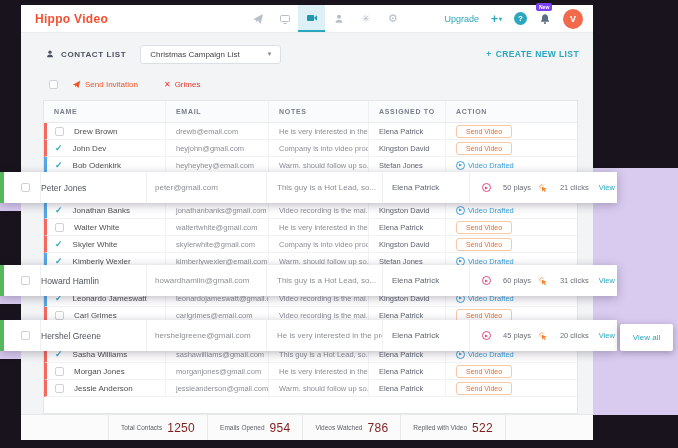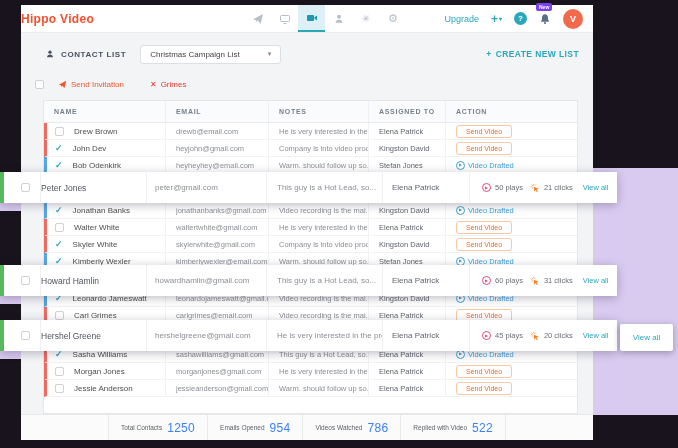--- a/index.html
+++ b/index.html
@@ -11,21 +11,21 @@
   .lavender{position:absolute;background:#d9cbf0;z-index:1;}
   #lav-right{left:593px;top:168px;width:85px;height:247px;}
   .lav-strip{left:0;width:66px;height:8px;}
 
   
   #app{position:absolute;left:21px;top:5px;width:572px;height:435px;background:#f2f4f6;z-index:2;}
 
   
   #appbar{position:absolute;left:0;top:0;right:0;height:28px;background:#fff;
           border-bottom:1px solid #ececf0;display:flex;align-items:center;}
-  .logo{color:#f4502f;font-weight:bold;font-size:12px;letter-spacing:.3px;white-space:nowrap;}
+  .logo{color:#f4502f;font-weight:bold;font-size:12px;margin-left:14px;letter-spacing:.3px;white-space:nowrap;}
   .nav{display:flex;align-items:stretch;height:100%;margin-left:auto;margin-right:38px;}
   .nav-item{width:27px;display:flex;align-items:center;justify-content:center;color:#b7bfc9;font-size:10px;cursor:pointer;}
   .nav-item.active{background:#dcf0f5;border-bottom:2px solid #2aa7bd;}
   .acct{display:flex;align-items:center;gap:12px;margin-right:10px;}
   .upgrade{color:#2aa7bd;font-size:9px;cursor:pointer;}
   .plusdd{color:#2aa7bd;font-weight:bold;font-size:12px;display:flex;align-items:center;gap:1px;cursor:pointer;}
   .plusdd .caret{font-size:6px;color:#2aa7bd;}
   .help{width:13px;height:13px;border-radius:50%;background:#2aa7bd;color:#fff;font-size:8px;font-weight:bold;
         display:flex;align-items:center;justify-content:center;cursor:pointer;}
   .bell-wrap{position:relative;display:flex;align-items:center;cursor:pointer;}
@@ -37,21 +37,21 @@
   
   #listbar{position:absolute;left:0;top:35px;right:0;height:28px;display:flex;align-items:center;padding:0 14px 0 24px;}
   .cl-label{font-size:8px;color:#4a5160;font-weight:bold;letter-spacing:.6px;margin-left:6px;}
   .dropdown{margin-left:14px;background:#fff;border:1px solid #dbe0e6;border-radius:3px;font-size:8px;color:#444;
             padding:4px 9px;display:flex;align-items:center;gap:28px;cursor:pointer;}
   .dropdown .caret{color:#888;font-size:7px;}
   .create-new{margin-left:auto;color:#2aa7bd;font-size:8.5px;font-weight:bold;letter-spacing:.4px;
               display:flex;align-items:center;gap:4px;cursor:pointer;}
 
   
-  #toolbar{position:absolute;left:0;top:70px;right:0;height:18px;display:flex;align-items:center;padding-left:14px;}
+  #toolbar{position:absolute;left:0;top:70px;right:0;height:18px;display:flex;align-items:center;padding-left:28px;}
   .cb{width:9px;height:9px;border:1px solid #ccd2d8;border-radius:2px;background:#fff;flex:0 0 auto;}
   .cb.checked{border:none;background:none;width:auto;height:auto;color:#2fa8c0;font-size:9px;font-weight:bold;line-height:1;}
   .tool-link{display:flex;align-items:center;gap:4px;font-size:8px;cursor:pointer;}
   .send-inv{color:#f2552c;margin-left:14px;}
   .del{color:#e8352b;margin-left:26px;}
 
   
   #table{position:absolute;left:22px;top:95px;width:535px;bottom:26px;background:#fff;border:1px solid #e4e7ea;}
   #thead{height:22px;display:flex;align-items:center;background:#fafbfc;border-bottom:1px solid #e8eaed;
          color:#787f8c;font-size:7px;font-weight:bold;letter-spacing:.7px;}
@@ -75,33 +75,33 @@
   .play-o{width:9px;height:9px;border:1px solid currentColor;border-radius:50%;display:flex;align-items:center;
           justify-content:center;font-size:4px;line-height:1;flex:0 0 auto;}
   .spacer{background:#fff;}
 
   
   #footer{position:absolute;left:0;right:0;bottom:0;height:26px;background:#fbfbfc;border-top:1px solid #e7e9eb;
           display:flex;align-items:center;justify-content:center;}
   .stat{display:flex;align-items:center;gap:5px;padding:0 12px;border-left:1px solid #e7e9eb;height:100%;}
   .stat:last-child{border-right:1px solid #e7e9eb;}
   .stat-label{font-size:6.5px;color:#5a5f66;}
-  .stat-value{font-size:12px;color:#3b82f6;letter-spacing:.3px;}
+  .stat-value{font-size:12px;color:#7f1d1d;letter-spacing:.3px;}
 
   
   .ocard{position:absolute;left:0;width:617px;height:31px;background:#fff;border-left:4px solid #56b85c;
          box-shadow:0 2px 9px rgba(35,25,55,.30);display:flex;align-items:center;font-size:8px;z-index:5;}
   .oc{height:100%;display:flex;align-items:center;border-right:1px solid #eef0f2;overflow:hidden;white-space:nowrap;}
   .oc-cb{width:37px;padding-left:17px;}
   .oc-name{width:106px;color:#4f555e;font-size:8.5px;}
   .oc-email{width:120px;padding-left:8px;color:#8b8f96;}
   .oc-notes{width:116px;padding-left:10px;color:#8b8f96;}
   .oc-assigned{width:87px;padding-left:9px;color:#5f656e;}
   .oc-stats{flex:1;border-right:none;padding-left:12px;display:flex;align-items:center;gap:7px;}
-  .metric{display:flex;align-items:center;gap:4px;color:#6a6f76;font-size:7.5px;}
+  .metric{display:flex;align-items:center;gap:12px;color:#6a6f76;font-size:7.5px;}
   .play-pink{color:#e8487e;}
   .viewall{color:#2aa7bd;font-size:7.5px;margin-left:3px;cursor:pointer;}
 
   
   #float-card{position:absolute;left:620px;top:324px;width:53px;height:27px;background:#fff;border-radius:2px;
               box-shadow:0 2px 7px rgba(35,25,55,.35);display:flex;align-items:center;justify-content:center;
               color:#2aa7bd;font-size:8px;z-index:6;cursor:pointer;}
   svg{display:block;}
 </style>
 </head>

